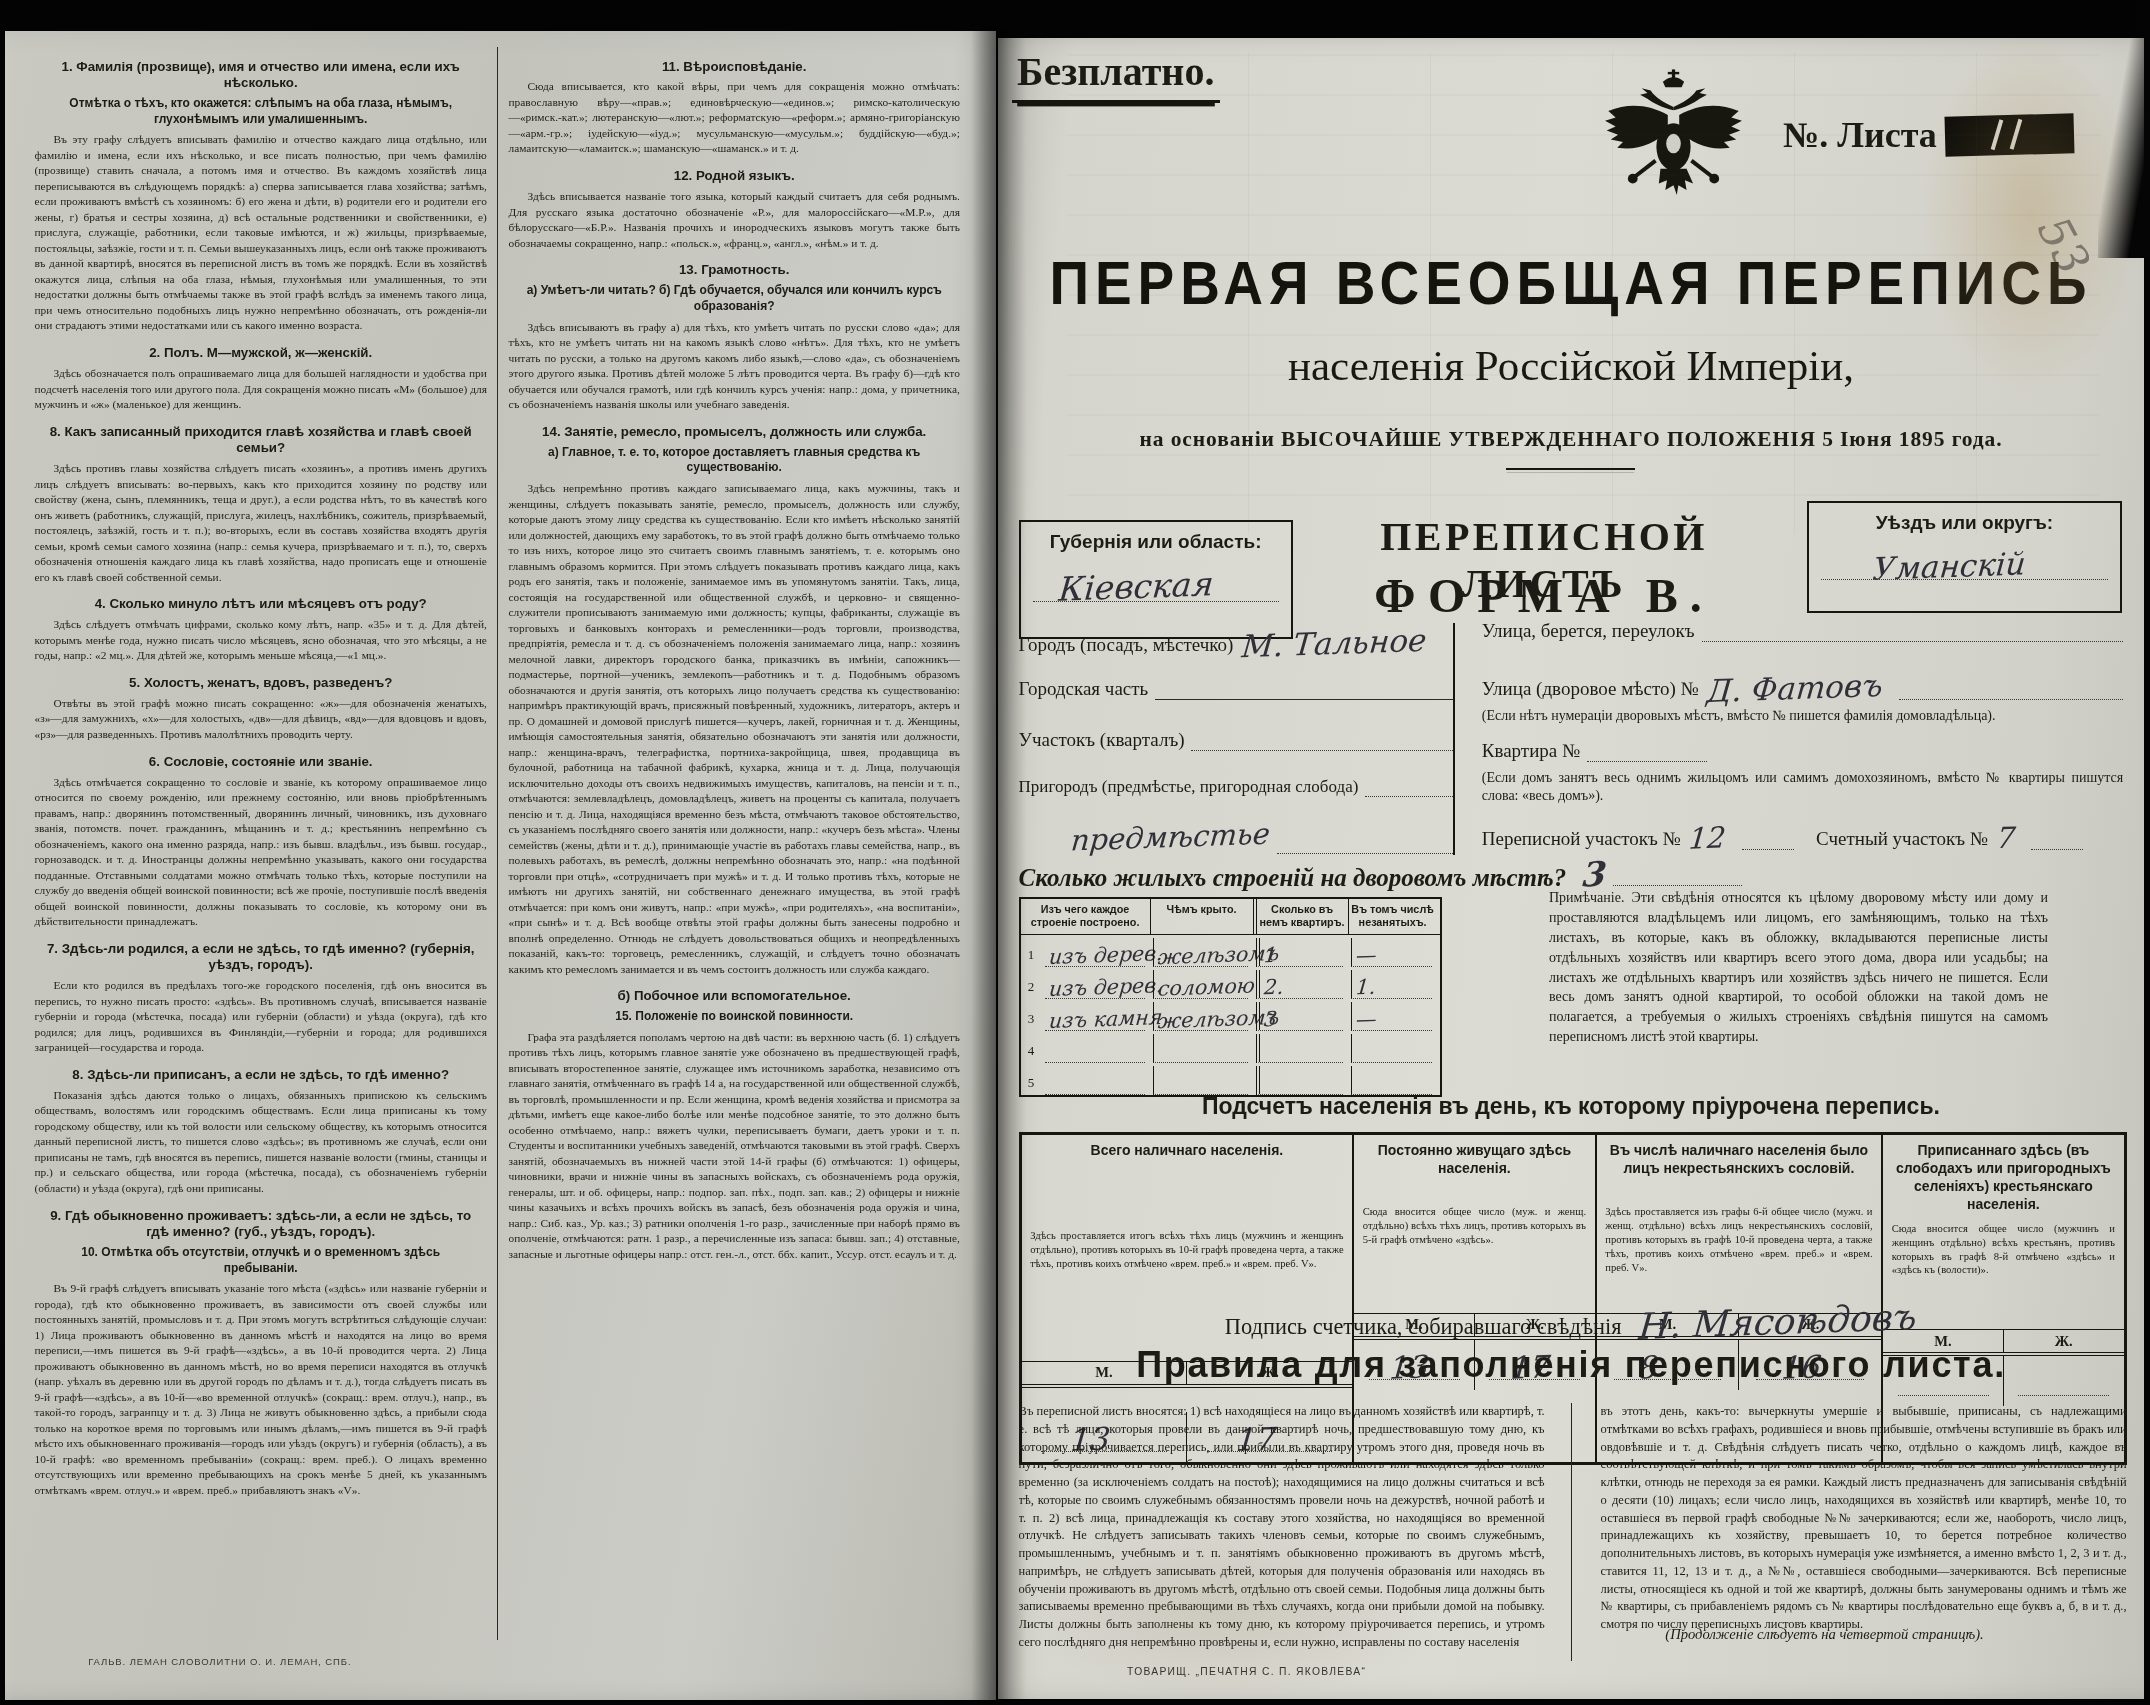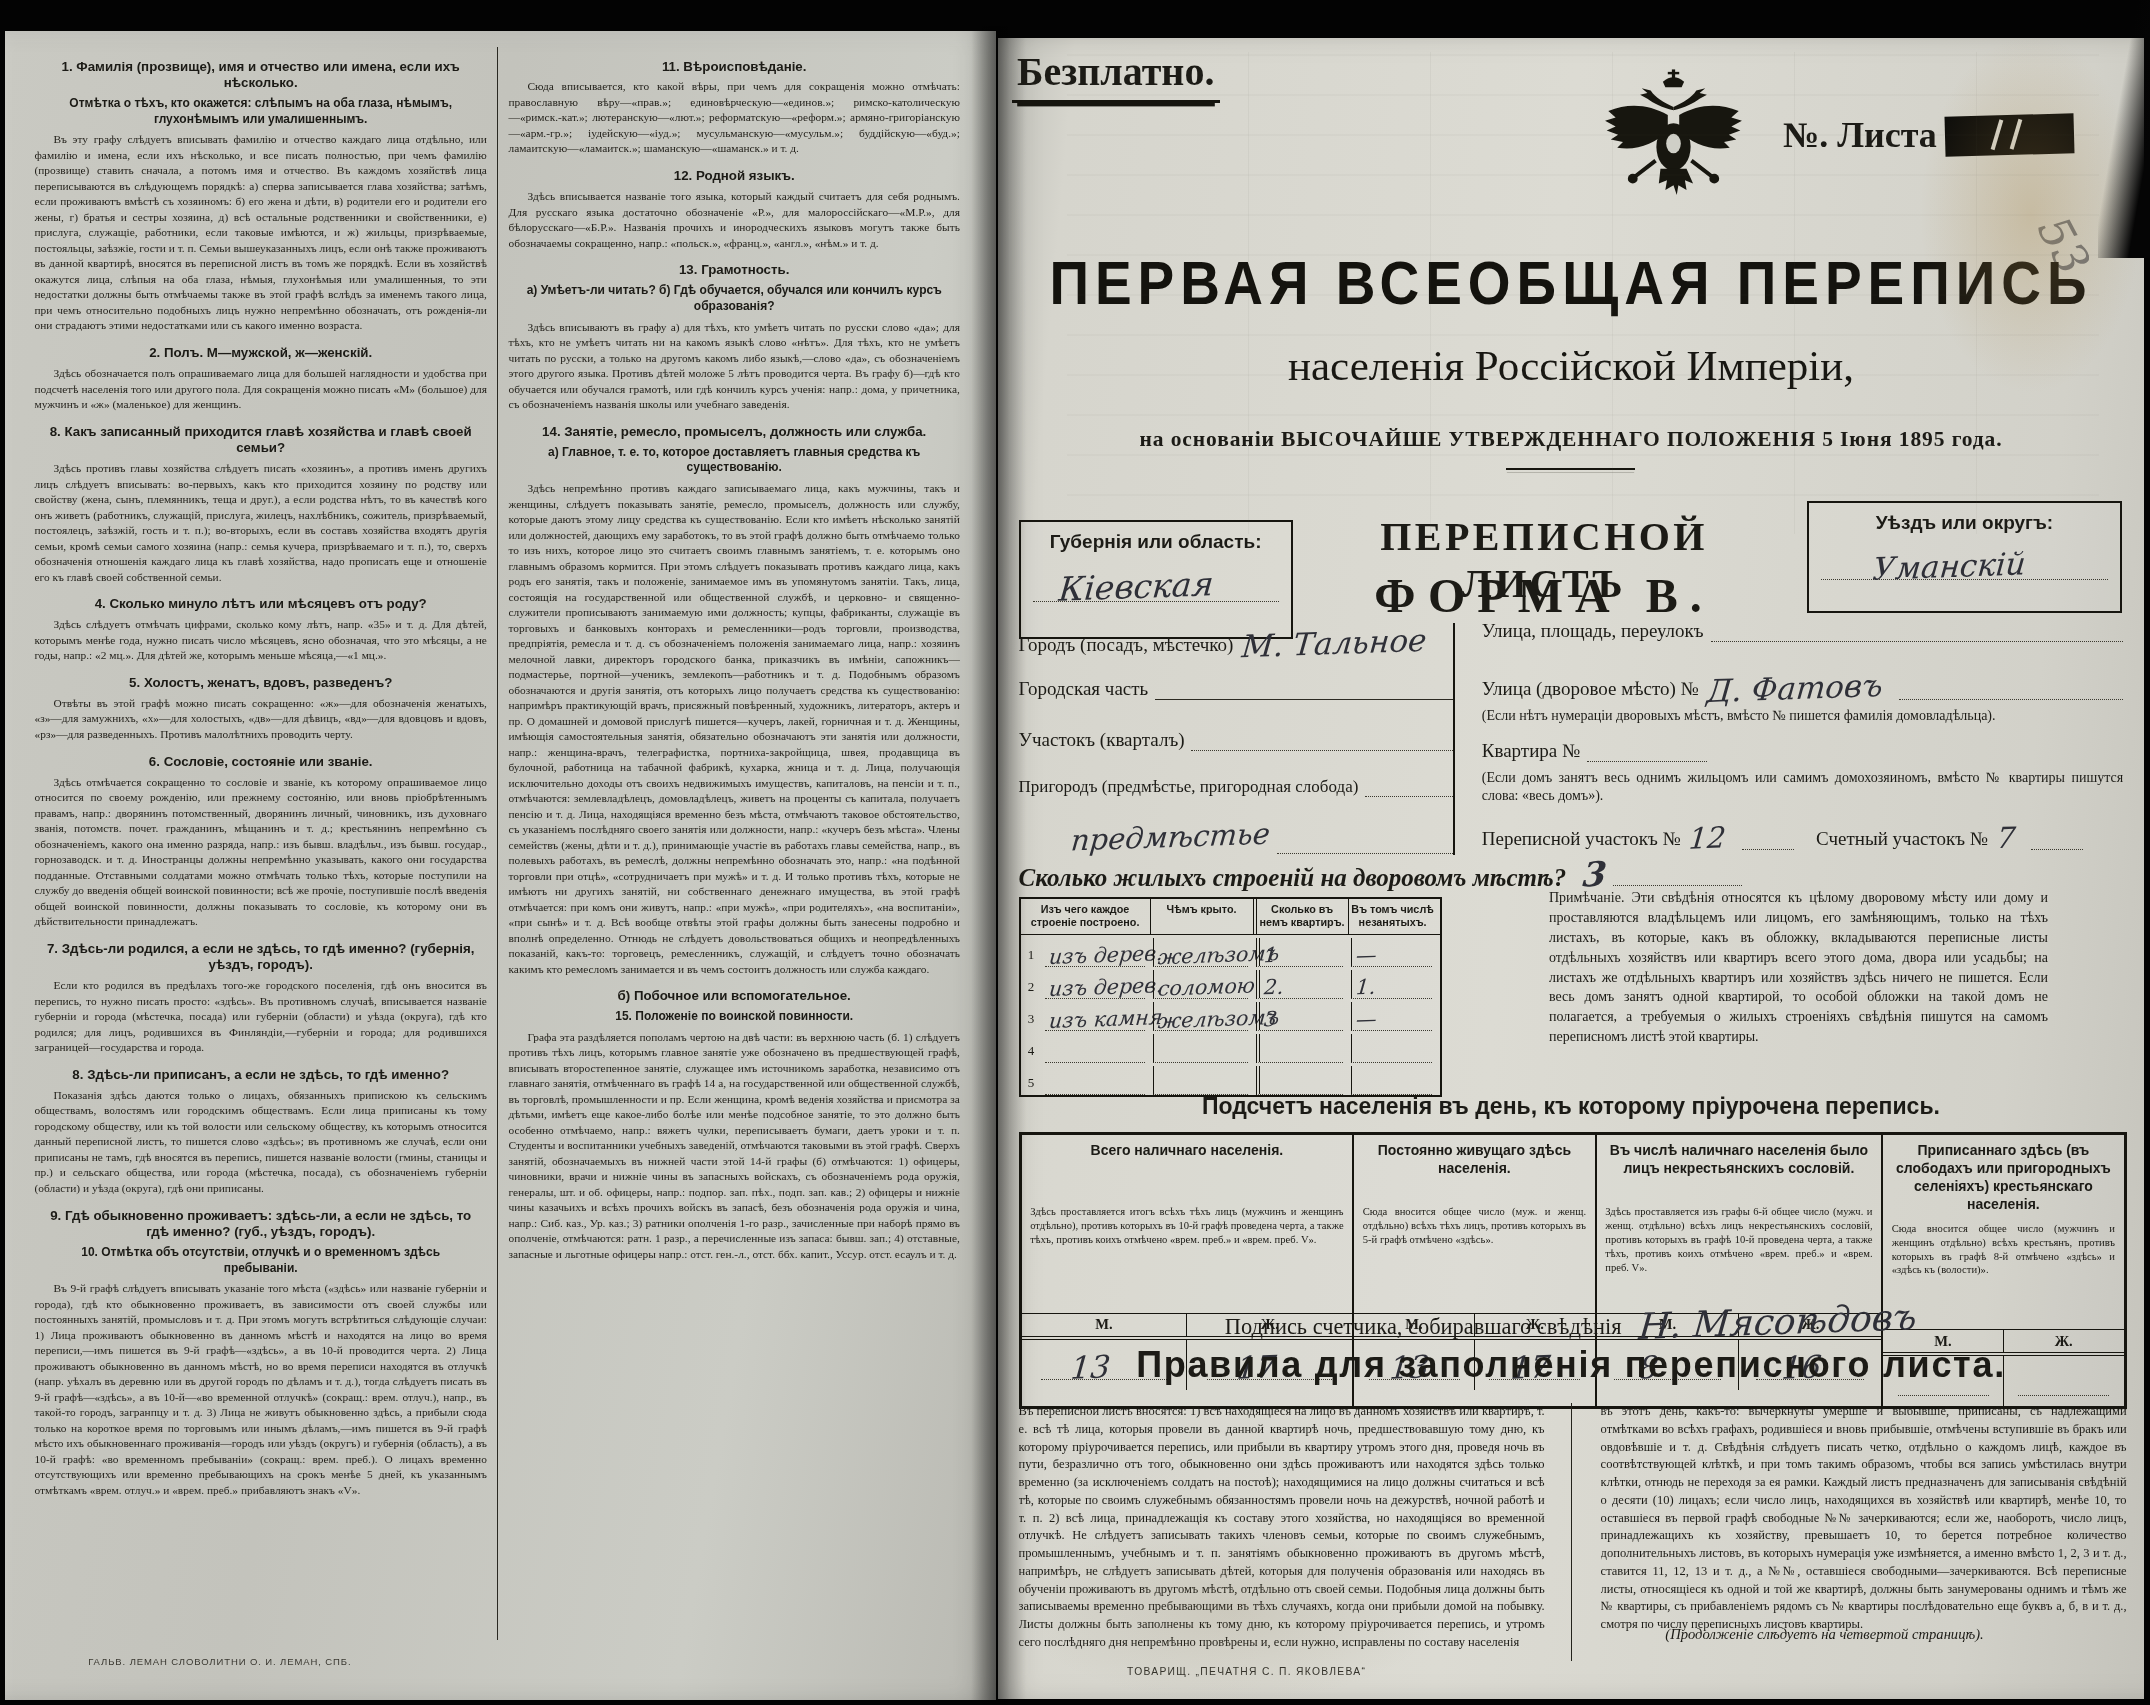--- a/index.html
+++ b/index.html
@@ -71,21 +71,21 @@
   .bt-num{font-size:13px;text-align:center;padding-bottom:3.4px;}
   .bt-cell{border-bottom:1.7px dotted #3b392f;margin:0 4.3px;height:27.5px;position:relative;}
   .bt-cell .hw{font-size:20.6px;position:absolute;left:3.4px;bottom:-1.7px;white-space:nowrap;}
   .bt-sep1{border-left:1.7px solid #16150f;} .bt-sep2{border-left:4.3px double #16150f;} .bt-sep3{border-left:1.7px solid #16150f;}
   .note-block{left:551px;top:850px;width:499px;font-size:14px;line-height:1.42;text-align:justify;}
   .count-title{left:0;top:1055px;width:100%;text-align:center;font-family:"Liberation Sans","DejaVu Sans",sans-serif;
       font-weight:bold;font-size:23px;}
   .ctable{left:20.6px;top:1094px;width:1108px;border:3.4px solid #16150f;display:grid;
       grid-template-columns:30% 22% 26% 22%;background:rgba(255,255,255,.05);}
   .cg{border-left:2.6px solid #16150f;display:flex;flex-direction:column;}
-  .cg:first-child{border-left:none;}
+  .cg:first-child{border-left:none;gap:24px;}
   .cg-h{font-family:"Liberation Sans","DejaVu Sans",sans-serif;font-weight:bold;font-size:14px;text-align:center;
       padding:6.9px 8.6px;min-height:55px;line-height:1.28;}
   .cg-d{font-size:10.6px;line-height:1.3;text-align:justify;padding:1.7px 8.6px 5.2px 8.6px;height:102px;overflow:hidden;}
   .cg-mf{display:flex;border-top:1.7px solid #16150f;border-bottom:4.3px double #16150f;}
   .cg-mf span{flex:1;text-align:center;font-weight:bold;font-size:14.6px;padding:2.6px 0;}
   .cg-mf span + span{border-left:1.7px solid #16150f;}
   .cg-v{display:flex;height:50px;}
   .cg-v .cell{flex:1;position:relative;border-bottom:0;}
   .cg-v .cell + .cell{border-left:1.7px solid #16150f;}
   .cg-v .cell i{position:absolute;left:12%;right:12%;bottom:10.3px;border-bottom:1.7px dotted #3b392f;}
@@ -285,21 +285,21 @@
       </div>
       <div class="frow">
         <span class="hw" style="font-size:29px;margin-left:52px">предмѣстье</span>
         <span class="dots"></span>
       </div>
     </div>
     <div class="fdivider"></div>
 
     <div style="padding-left:20.6px">
       <div class="frow">
-        <span class="lab">Улица, площадь, переулокъ</span>
+        <span class="lab">Улица, берется, переулокъ</span>
         <span class="dots"></span>
       </div>
       <div class="frow">
         <span class="lab">Улица (дворовое мѣсто) №</span>
         <span class="hw hw-line" style="font-size:31px">Д. Фатовъ</span>
         <span class="dots"></span>
       </div>
       <div class="fnote">(Если нѣтъ нумераціи дворовыхъ мѣстъ, вмѣсто № пишется фамилія домовладѣльца).</div>
       <div class="frow" style="margin-top:15.5px">
         <span class="lab">Квартира №</span>

